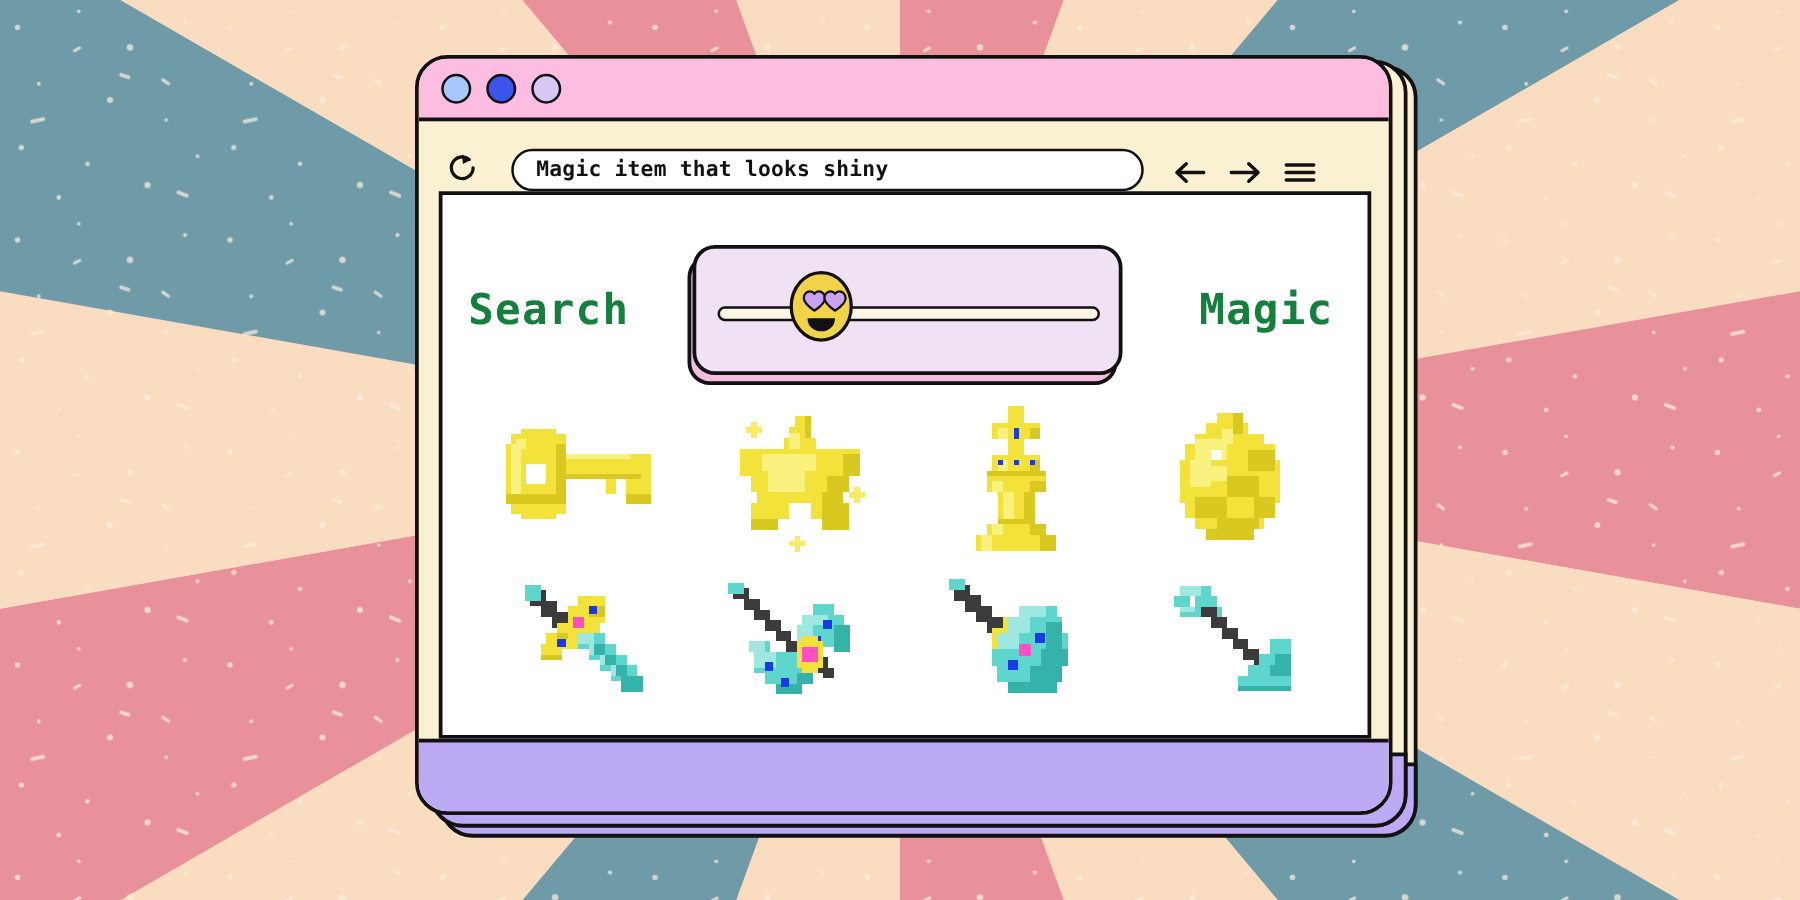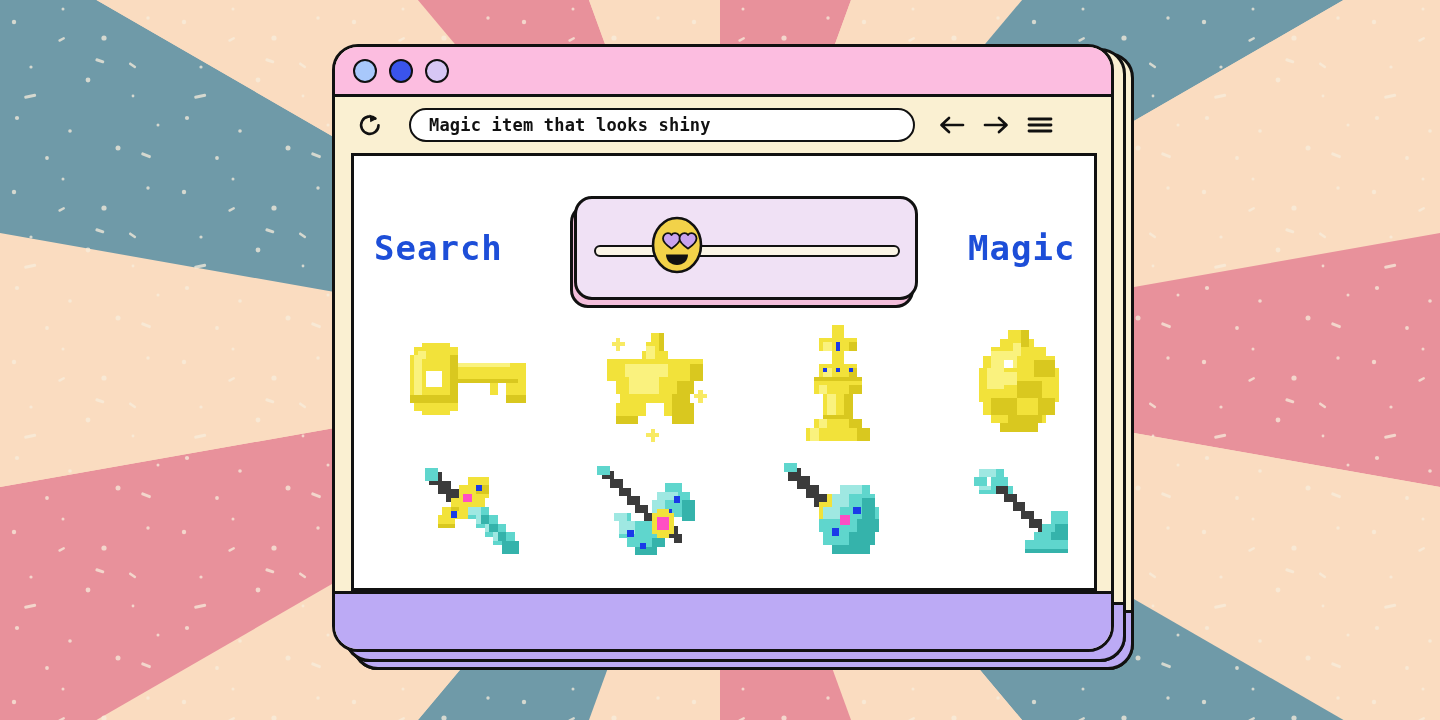--- a/index.html
+++ b/index.html
@@ -75,21 +75,21 @@
     border: 2.5px solid #111;
   }
   #dot-1 { background: #a8c8fb; }
   #dot-2 { background: #3a54ec; }
   #dot-3 { background: #d7c7f5; }
 
   
   #toolbar {
     flex: 0 0 56px;
     display: flex;
-    align-items: center;
+    align-items: flex-end;
     padding: 0 18px 0 16px;
     gap: 14px;
   }
   #reload-btn {
     width: 38px; height: 38px;
     display: flex; align-items: center; justify-content: center;
     cursor: pointer;
   }
   #url-bar {
     flex: 1 1 auto;
@@ -138,26 +138,26 @@
     display: flex;
     align-items: center;
     justify-content: center;
     gap: 30px;
     padding-top: 40px;
   }
   .mode-label {
     font-family: "DejaVu Sans Mono", monospace;
     font-size: 34px;
     font-weight: 700;
-    color: #1d4ed8;
+    color: #15803d;
     letter-spacing: 1px;
     white-space: nowrap;
     width: 170px;
+    text-align: center;
     cursor: pointer;
-    margin-left: 20px;
   }
 
   #slider-panel {
     position: relative;
     width: 344px;
     height: 104px;
   }
   #slider-shadow {
     position: absolute;
     left: -4px; top: 8px;

